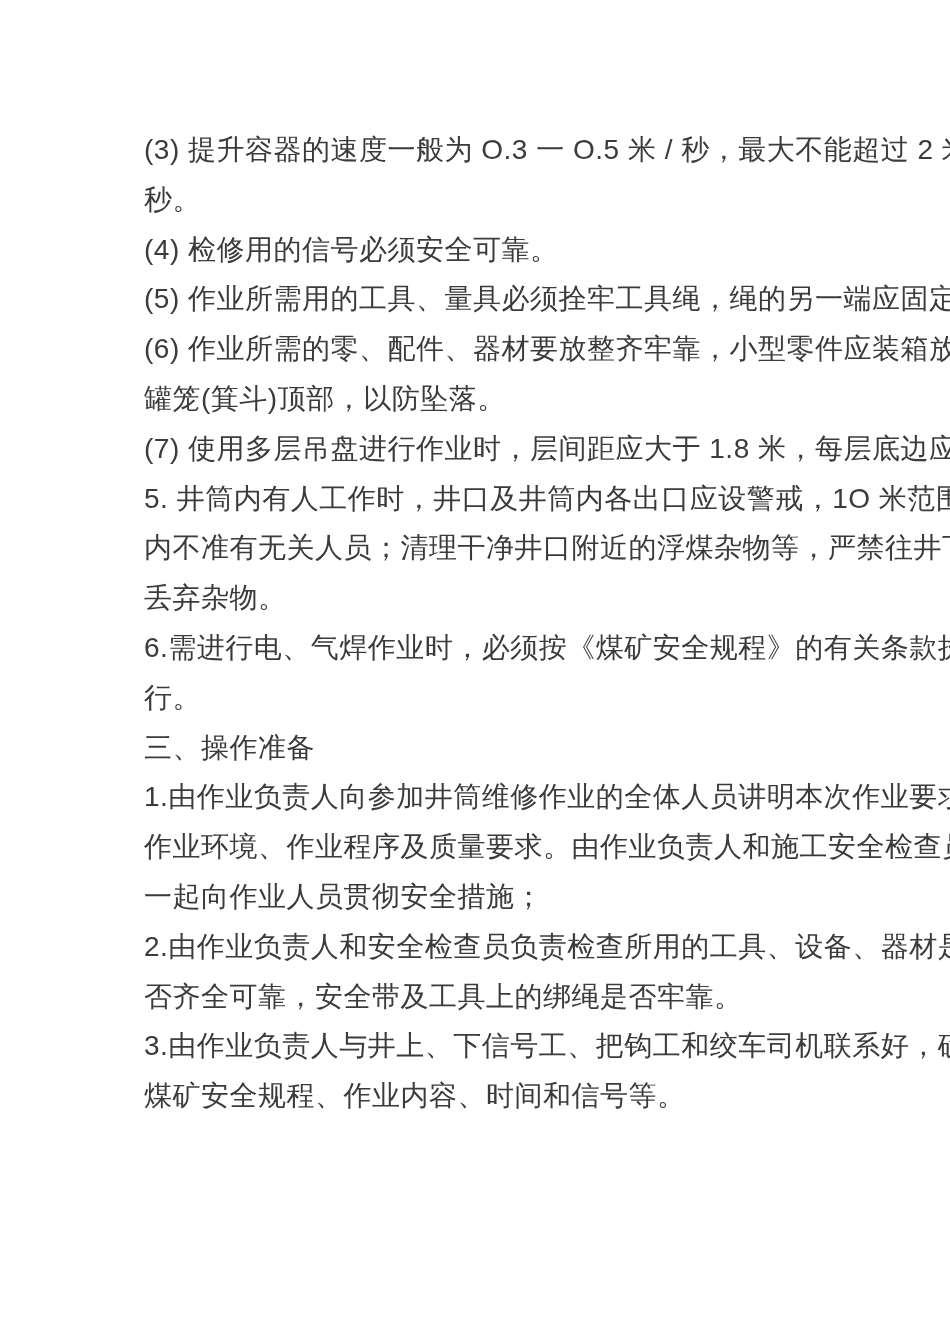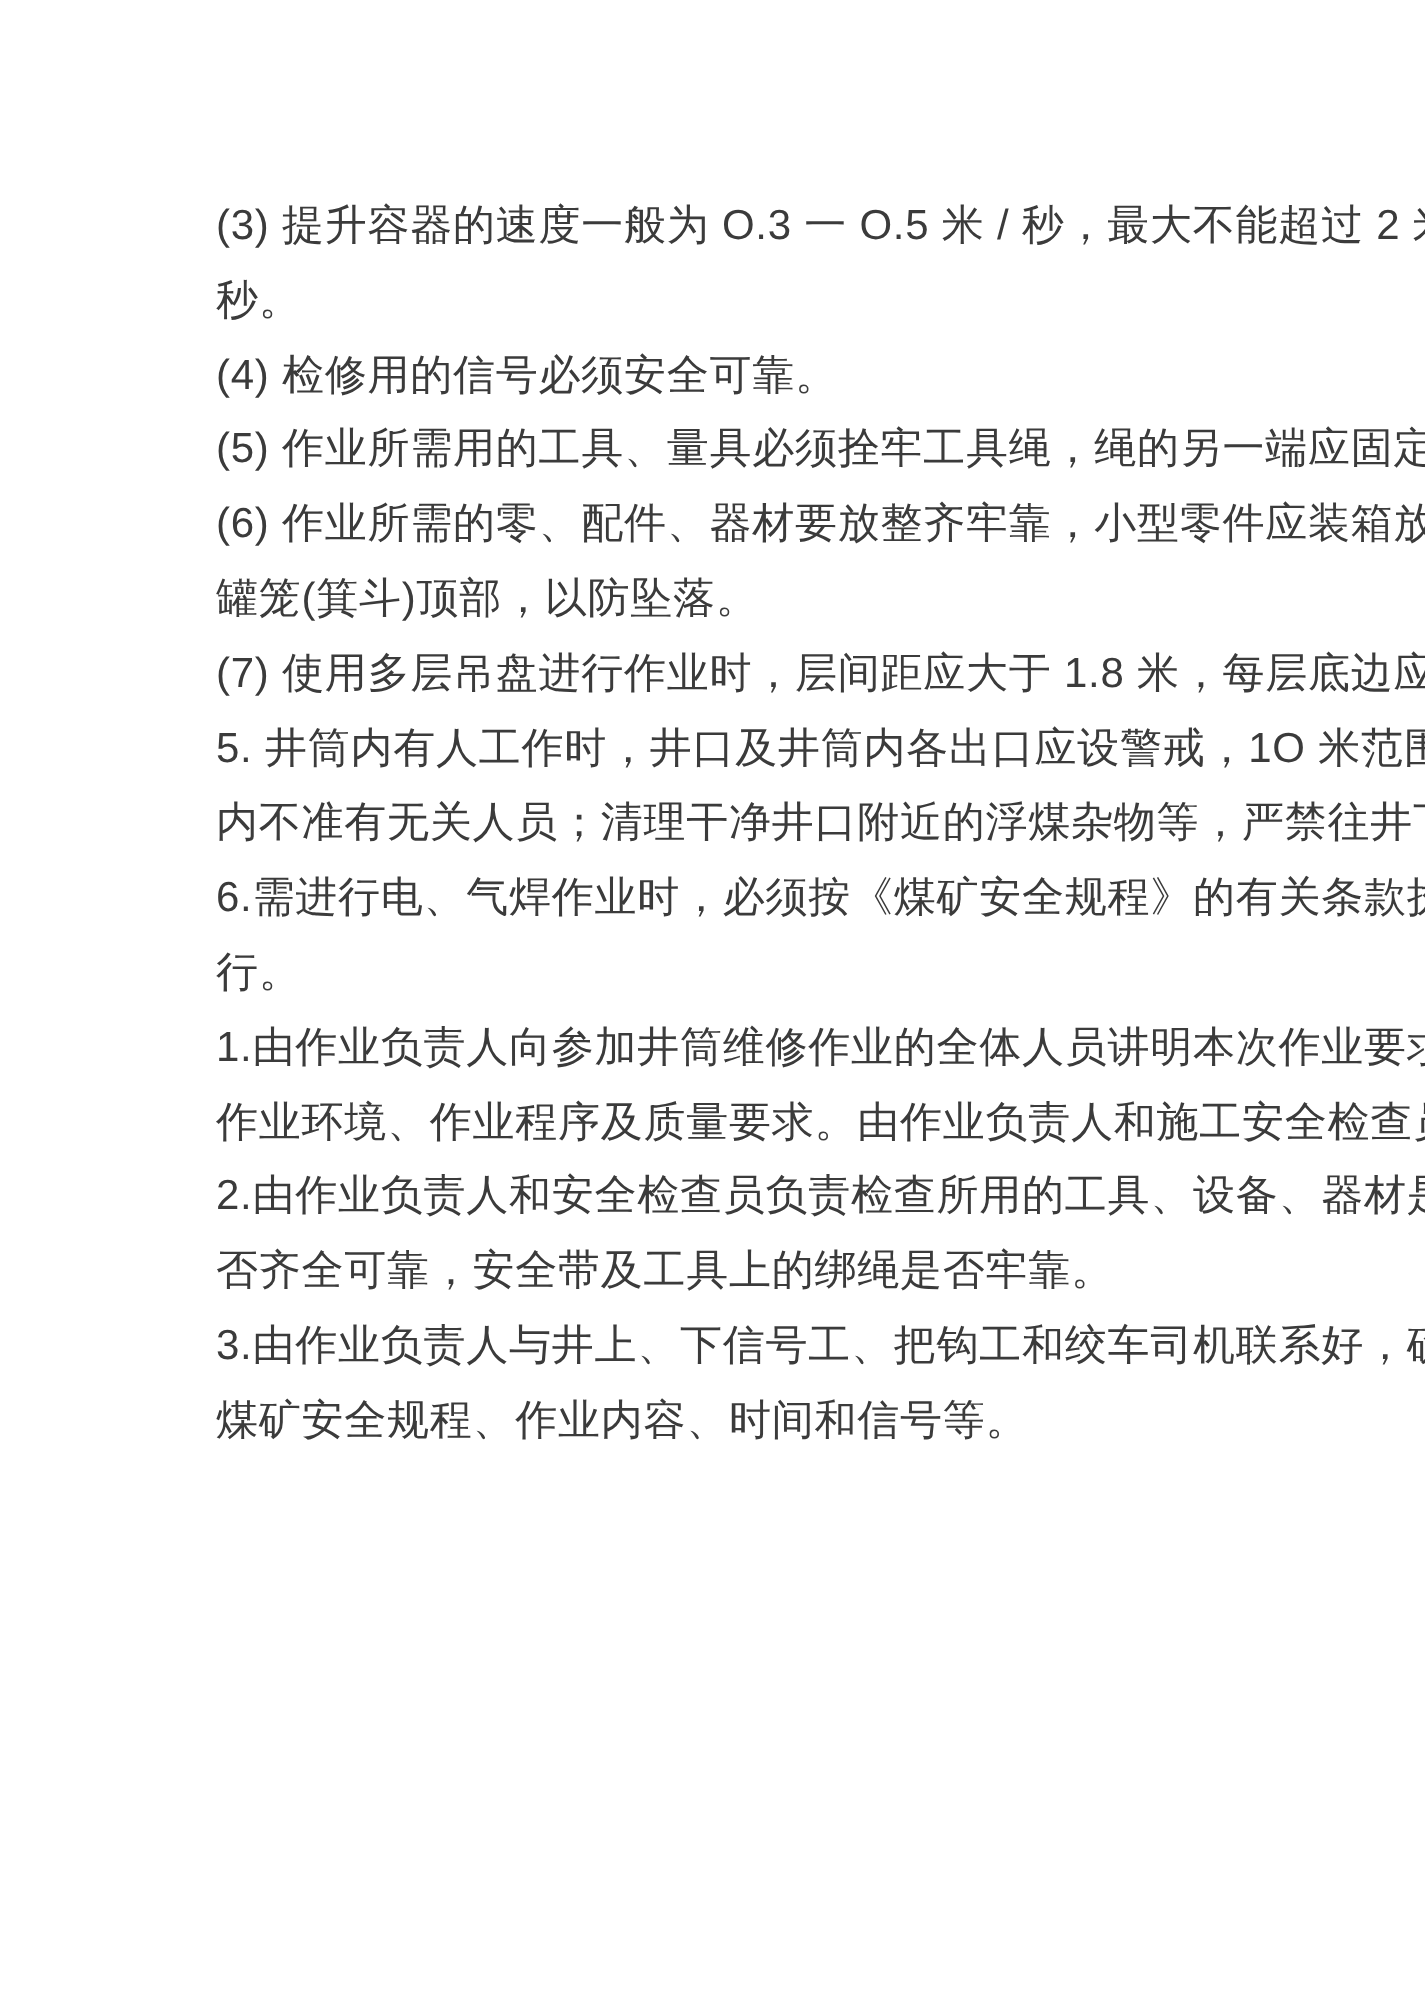--- a/index.html
+++ b/index.html
@@ -39,22 +39,25 @@
   <div class="doc-body">
     <div class="text-line">(3) 提升容器的速度一般为 O.3 一 O.5 米 / 秒，最大不能超过 2 米 /</div>
     <div class="text-line">秒。</div>
     <div class="text-line">(4) 检修用的信号必须安全可靠。</div>
     <div class="text-line">(5) 作业所需用的工具、量具必须拴牢工具绳，绳的另一端应固定在</div>
     <div class="text-line">(6) 作业所需的零、配件、器材要放整齐牢靠，小型零件应装箱放在</div>
     <div class="text-line">罐笼(箕斗)顶部，以防坠落。</div>
     <div class="text-line">(7) 使用多层吊盘进行作业时，层间距应大于 1.8 米，每层底边应有</div>
     <div class="text-line">5. 井筒内有人工作时，井口及井筒内各出口应设警戒，1O 米范围</div>
     <div class="text-line">内不准有无关人员；清理干净井口附近的浮煤杂物等，严禁往井下</div>
+    <div class="text-line">丢弃杂物。</div>
     <div class="text-line">6.需进行电、气焊作业时，必须按《煤矿安全规程》的有关条款执</div>
     <div class="text-line">行。</div>
+    <div class="text-line">三、操作准备</div>
     <div class="text-line">1.由作业负责人向参加井筒维修作业的全体人员讲明本次作业要求、</div>
     <div class="text-line">作业环境、作业程序及质量要求。由作业负责人和施工安全检查员</div>
+    <div class="text-line">一起向作业人员贯彻安全措施；</div>
     <div class="text-line">2.由作业负责人和安全检查员负责检查所用的工具、设备、器材是</div>
     <div class="text-line">否齐全可靠，安全带及工具上的绑绳是否牢靠。</div>
     <div class="text-line">3.由作业负责人与井上、下信号工、把钩工和绞车司机联系好，确</div>
     <div class="text-line">煤矿安全规程、作业内容、时间和信号等。</div>
   </div>
 </div>
 
 </body></html>

